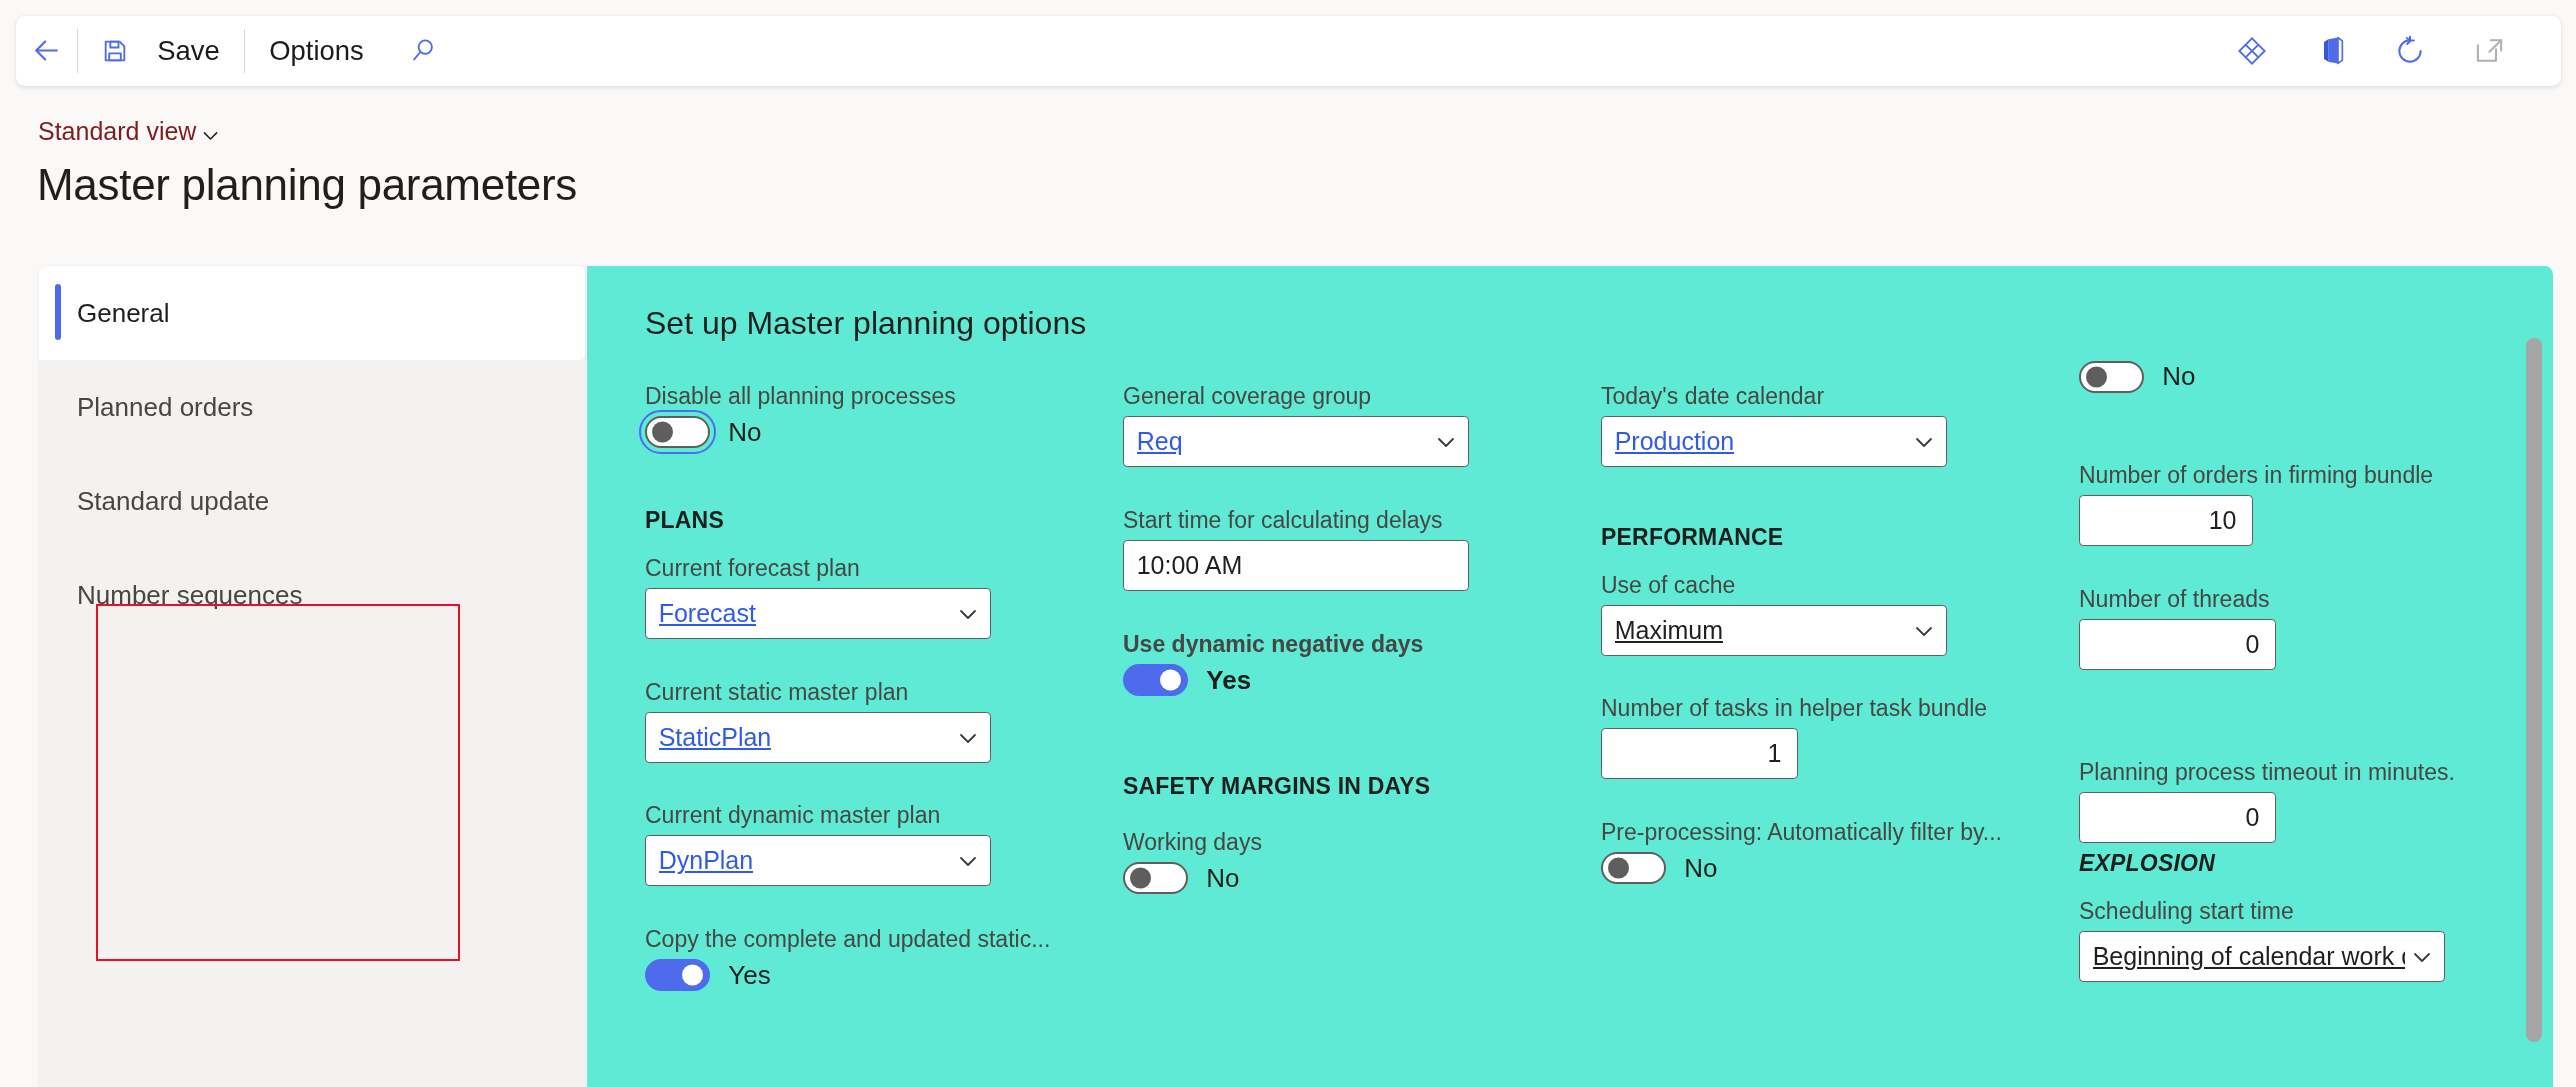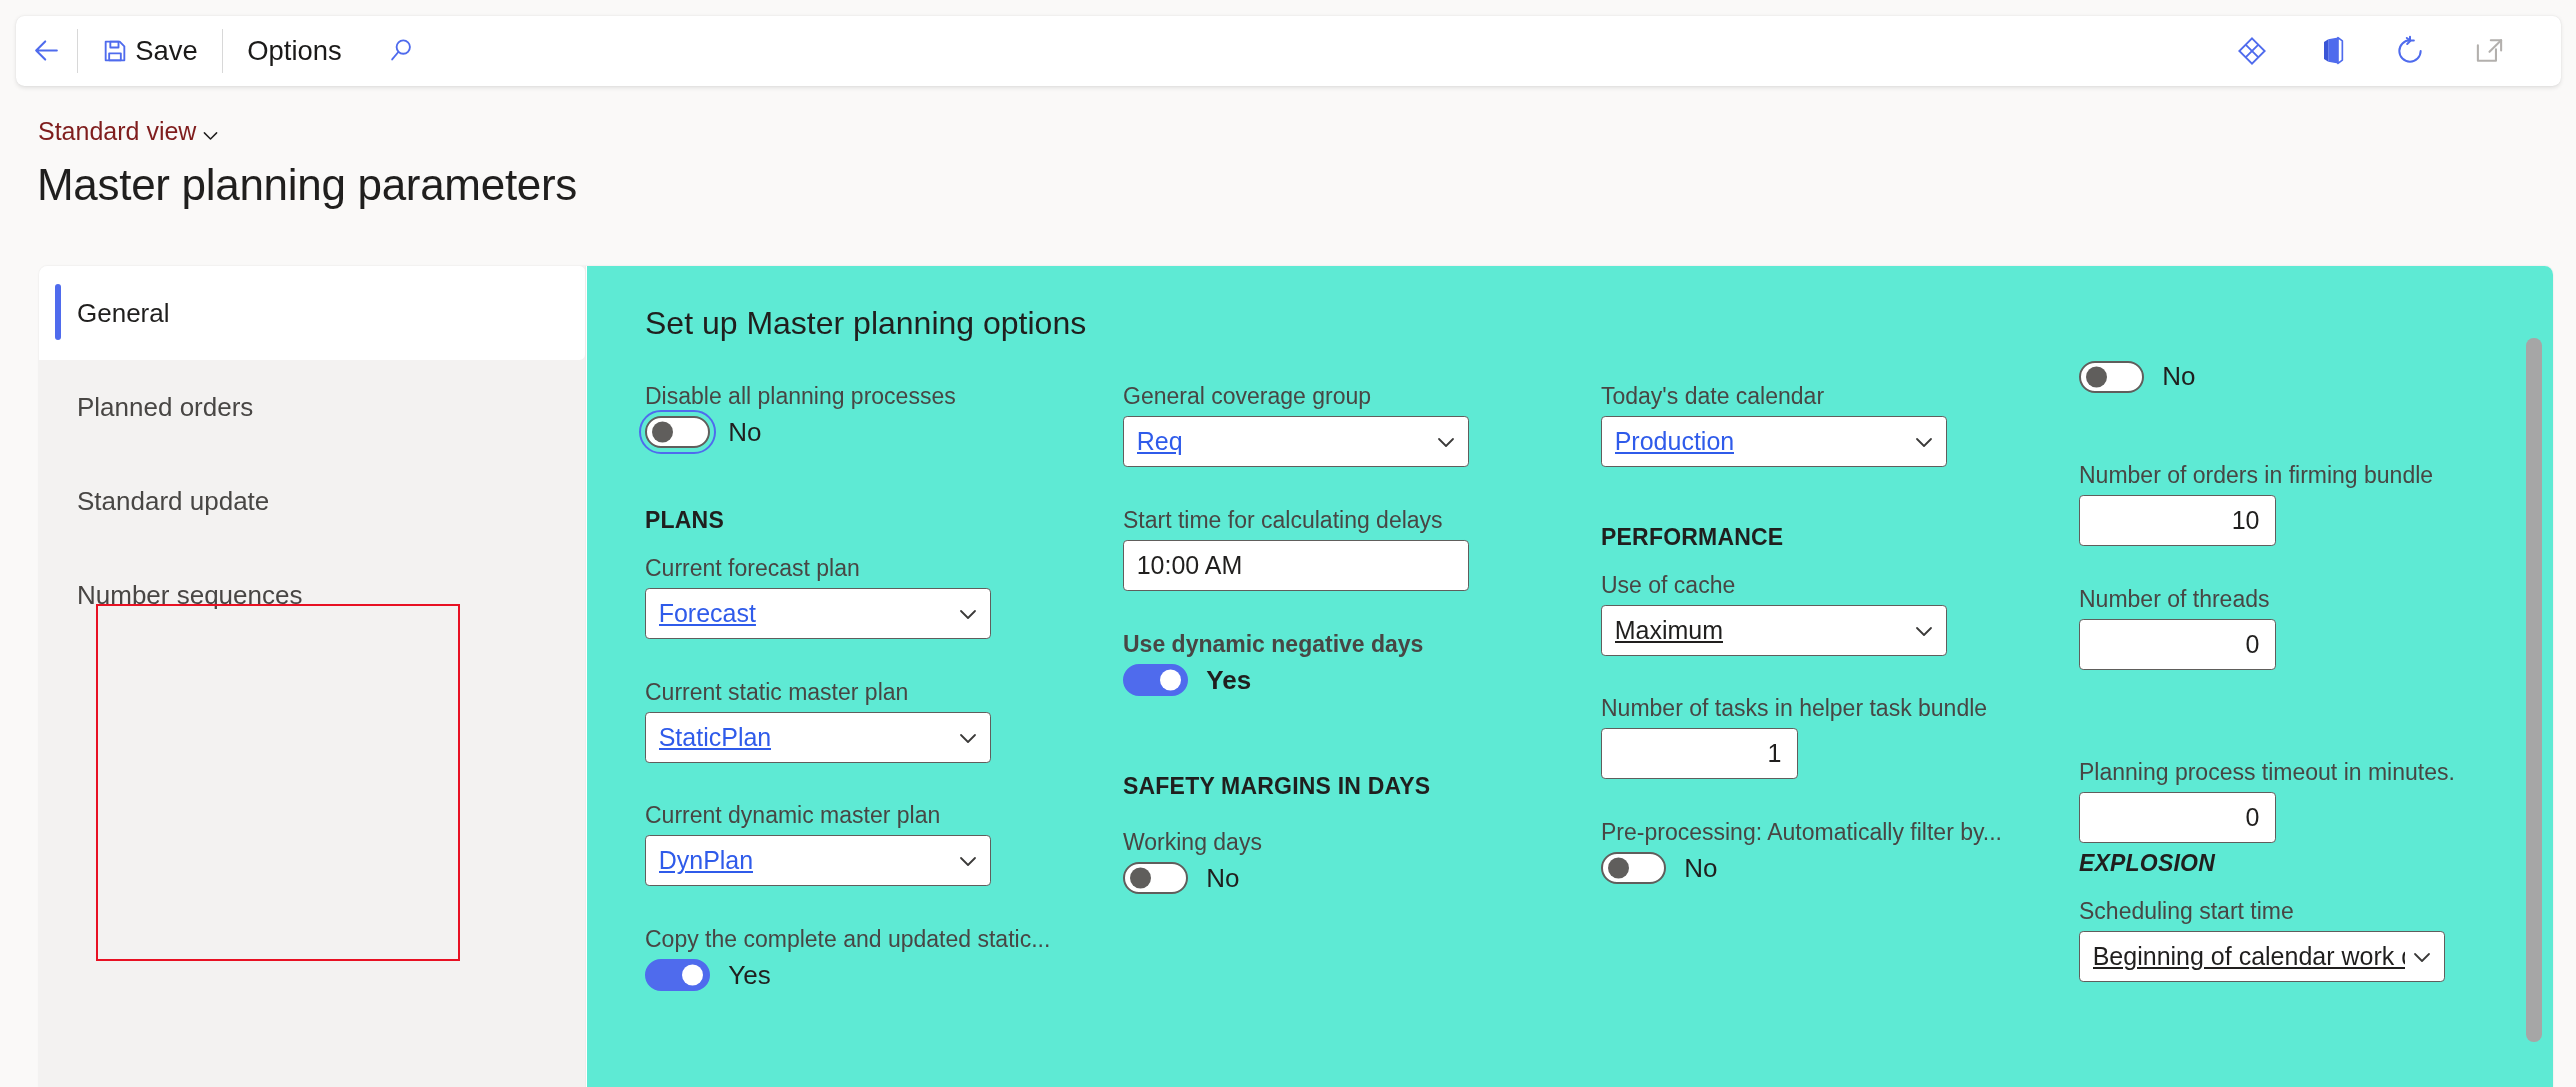--- a/index.html
+++ b/index.html
@@ -23,21 +23,21 @@
   .tb-right { margin-left: auto; display: flex; align-items: center; height: 100%; padding-right: 32px; }
 
   .tb-back {
     width: 61px; height: 100%;
     display: flex; align-items: center; justify-content: center;
     cursor: pointer;
   }
   .tb-sep { width: 0.7px; height: 44px; background: #d8d8d8; }
 
   .tb-save {
-    display: flex; align-items: center; gap: 6px;
+    display: flex; align-items: center; gap: 28px;
     height: 100%; padding: 0 24px 0 24px;
     font-size: 27.4px; color: #1b1a19; cursor: pointer;
   }
   .tb-options {
     display: flex; align-items: center; height: 100%;
     padding: 0 25px; font-size: 27.4px; color: #1b1a19; cursor: pointer;
   }
   .tb-search {
     display: flex; align-items: center; justify-content: center;
     width: 68px; height: 100%; cursor: pointer;
@@ -441,21 +441,21 @@
           <div class="toggle-row">
             <div class="switch">
               <div class="knob"></div>
             </div>
             <span class="toggle-val">No</span>
           </div>
         </div>
 
         <div class="fld" style="top:79px; width:422px;">
           <div class="fld-label">Number of orders in firming bundle</div>
-          <div class="textbox num" style="width:197px;">
+          <div class="textbox num" style="width:174px;">
             <span>10</span>
           </div>
         </div>
 
         <div class="fld" style="top:203px; width:422px;">
           <div class="fld-label">Number of threads</div>
           <div class="textbox num" style="width:197px;">
             <span>0</span>
           </div>
         </div>

